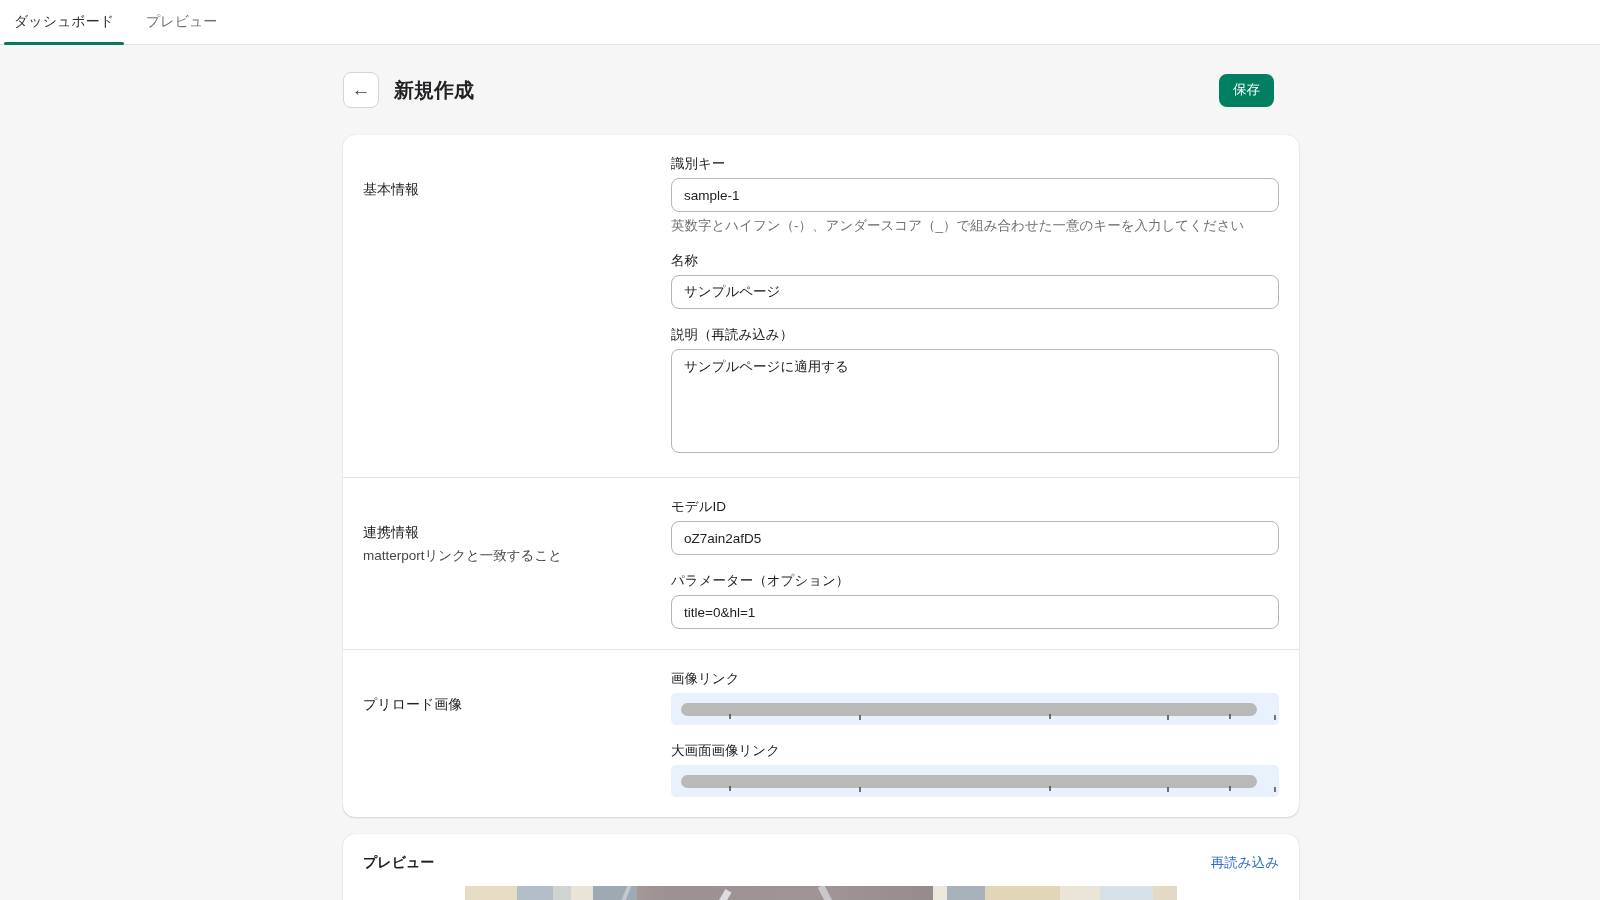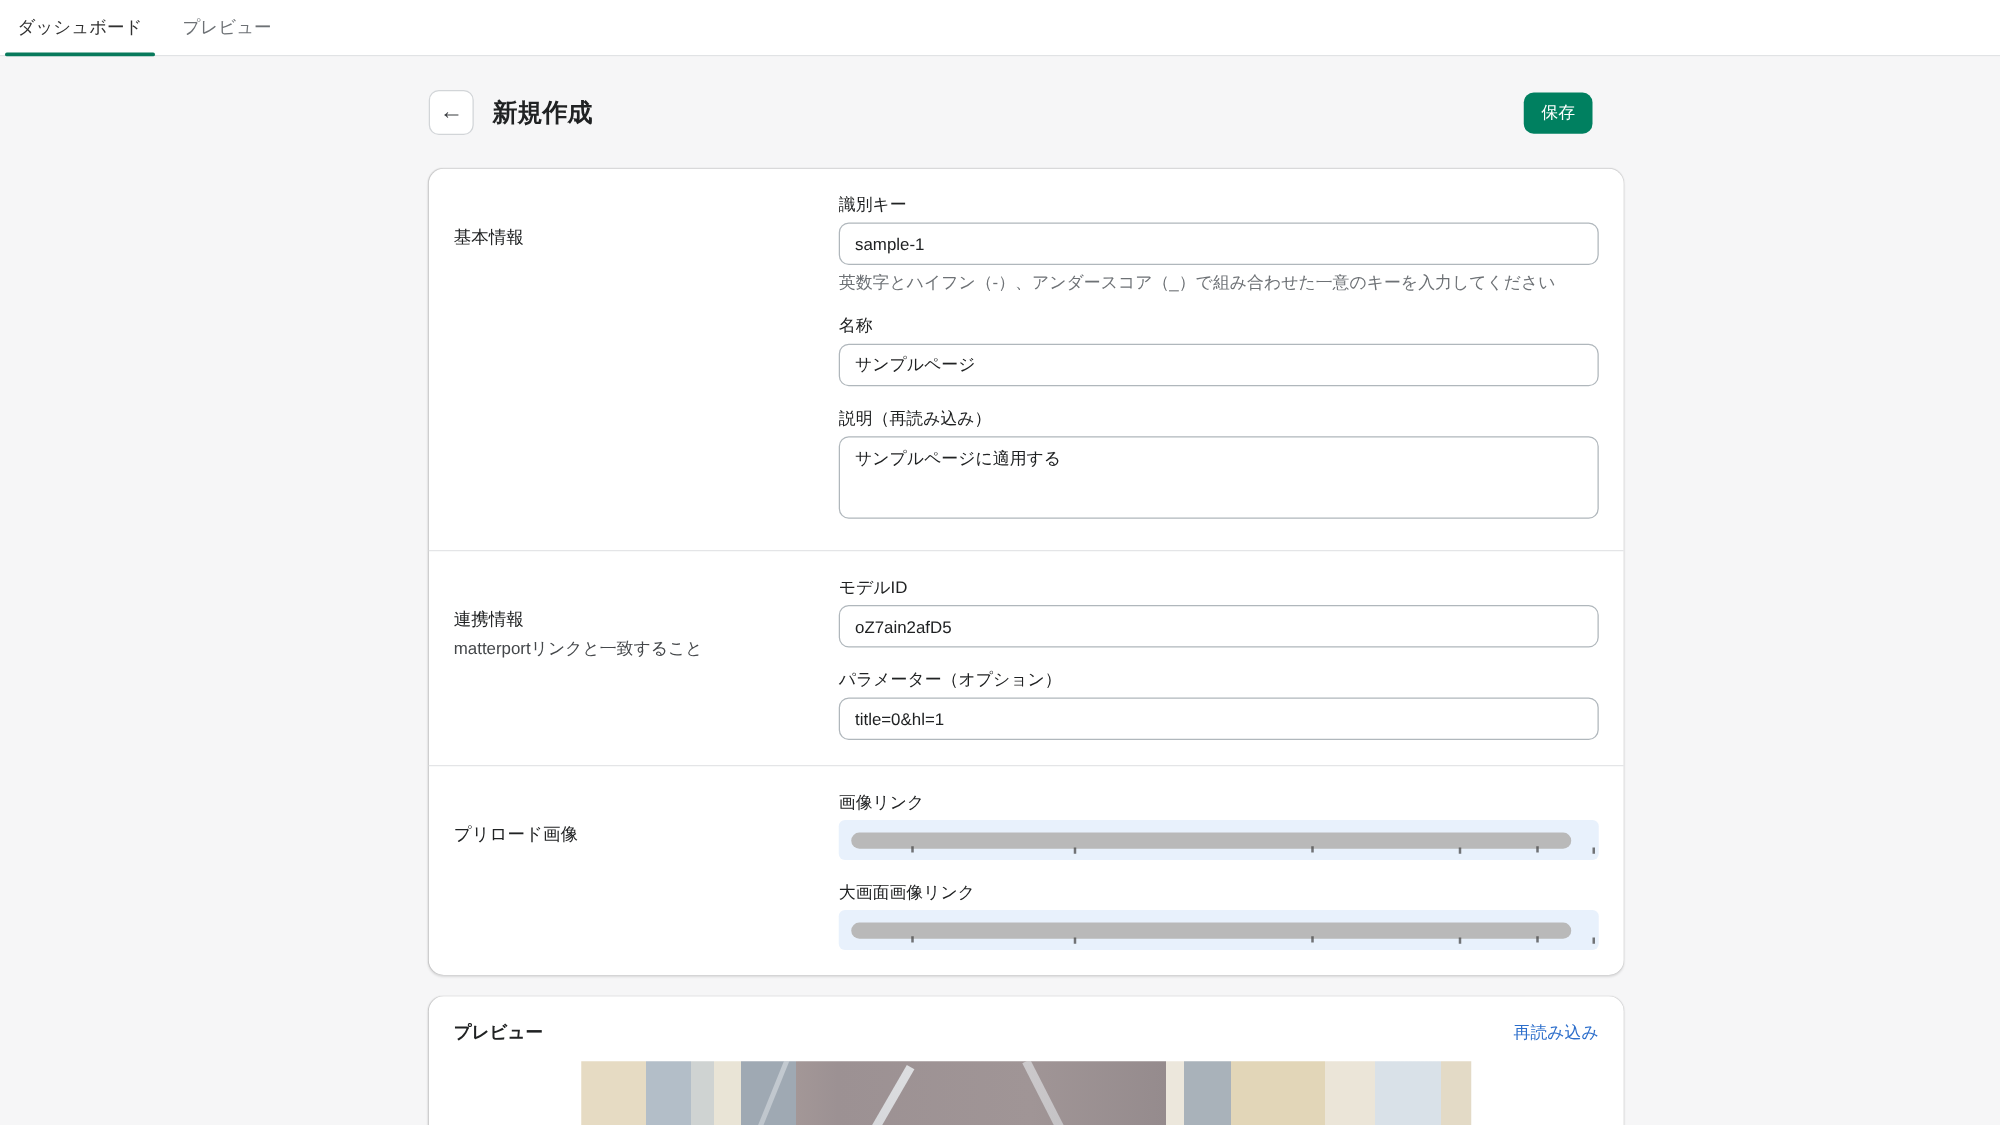--- a/index.html
+++ b/index.html
@@ -114,21 +114,21 @@
     border: 1px solid #b0b7bc;
     border-radius: 8px;
     padding: 0 12px;
     font-size: 13.5px;
     font-family: inherit;
     color: #202223;
     background: #fff;
     outline: none;
   }
   textarea.text-input {
-    height: 66px;
+    height: 104px;
     padding: 8px 12px;
     resize: none;
     line-height: 1.4;
   }
   .helper {
     font-size: 13.5px;
     color: #6d7175;
     margin-top: 5px;
   }
 

